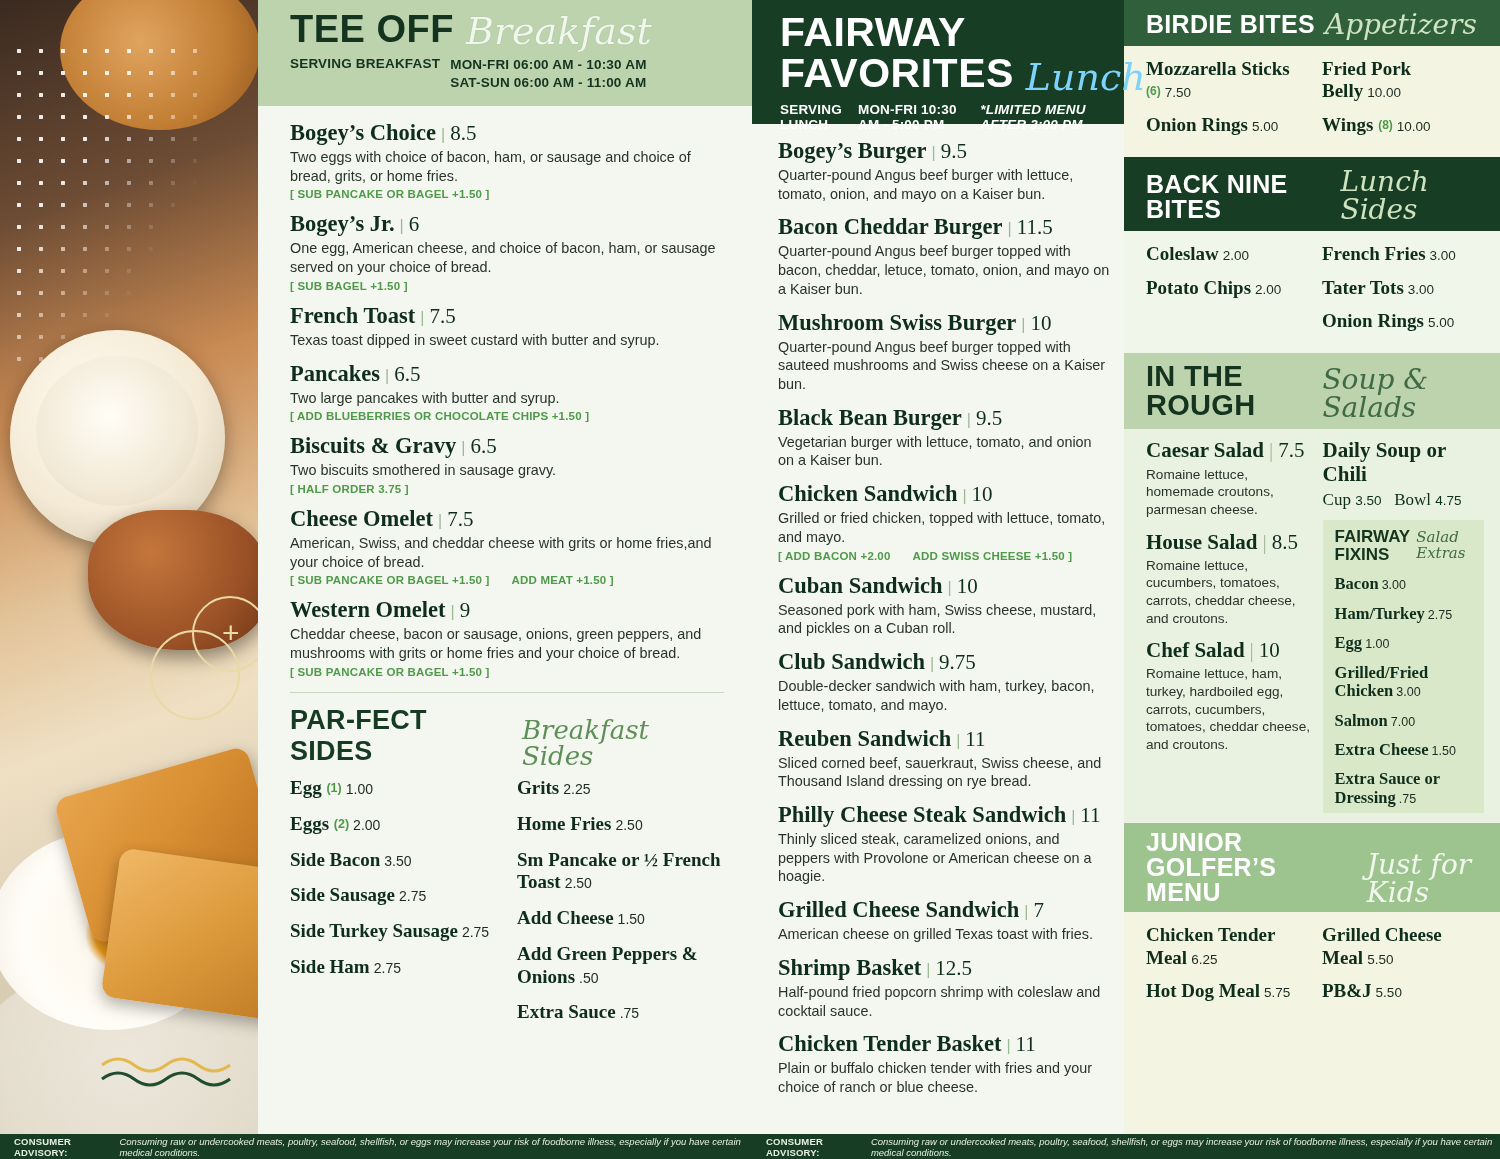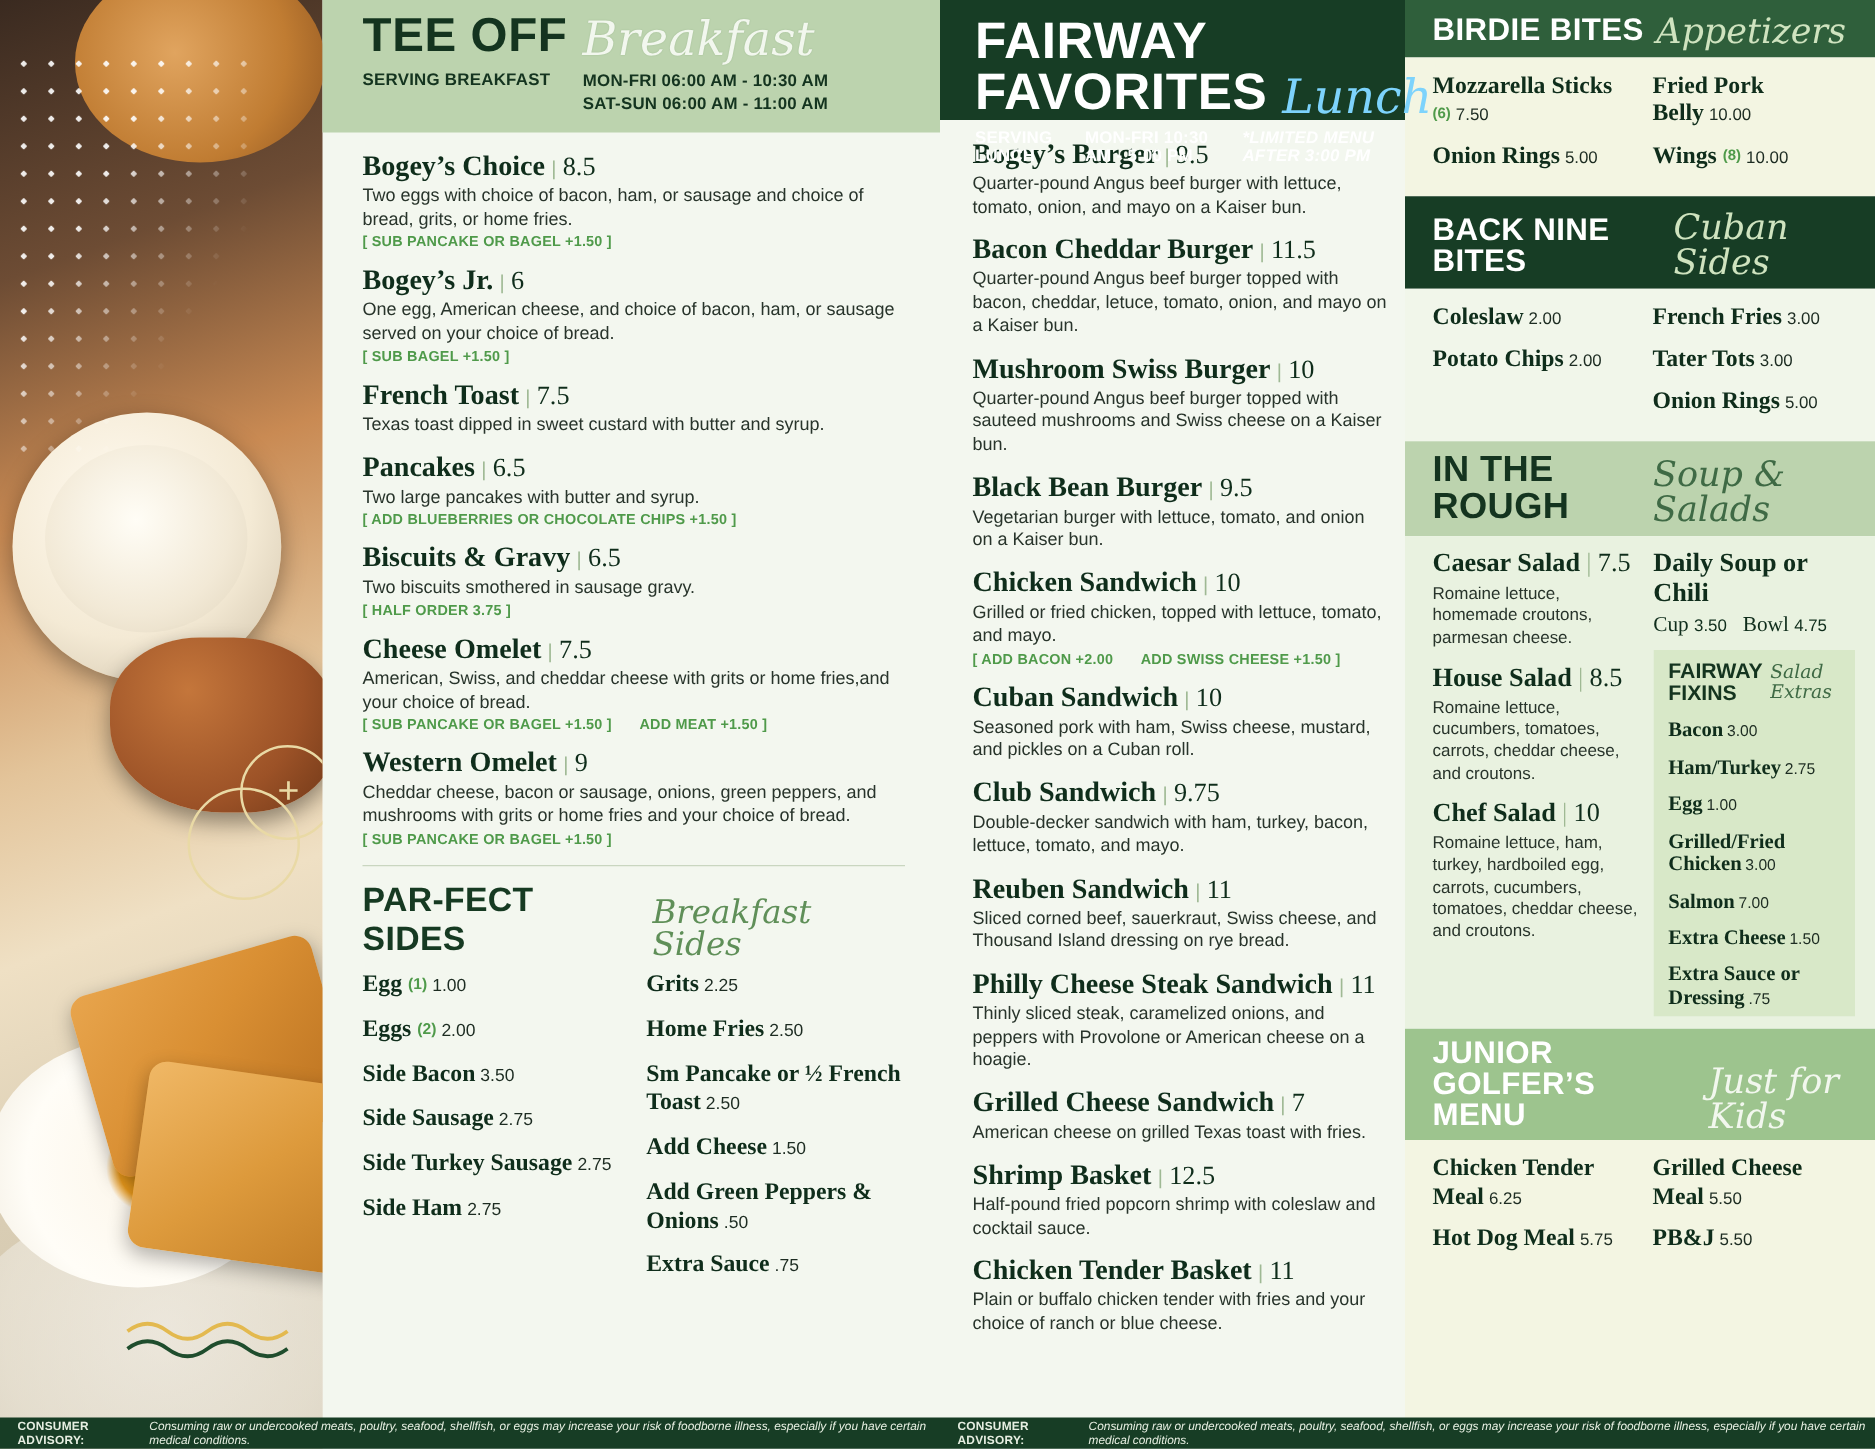--- a/index.html
+++ b/index.html
@@ -70,34 +70,34 @@
 
   
   .breakfast-col{width:494px;flex:0 0 494px;background:#f3f7ef;display:flex;flex-direction:column;}
   .lunch-col{width:372px;flex:0 0 372px;background:#f3f7ef;display:flex;flex-direction:column;}
   .right-col{width:376px;flex:0 0 376px;background:#ffffff;display:flex;flex-direction:column;border-radius:21px;}
 
   .hdr-breakfast{
     height:106px;background:#bcd3ae;color:#14341f;padding:10px 18px 0 32px;box-sizing:border-box;position:relative;
   }
   .hdr-lunch{
-    height:96px;background:#173d25;color:#ffffff;padding:12px 18px 0 28px;box-sizing:border-box;position:relative;
+    height:124px;background:#173d25;color:#ffffff;padding:12px 18px 0 28px;box-sizing:border-box;position:relative;
   }
   .hdr-title{display:flex;align-items:flex-end;gap:12px;}
   .hdr-title .main{
     font-family:"Liberation Sans", sans-serif;font-weight:bold;font-size:38px;letter-spacing:.5px;line-height:1;
   }
   .hdr-lunch .hdr-title .main{font-size:41px;}
   .script{
     font-family:"DejaVu Serif", serif;font-style:italic;font-size:38px;line-height:1;font-weight:normal;
     transform:translateY(2px);
   }
   .hdr-breakfast .script{color:#f2f7ee;text-shadow:0 0 1px #8fae80;}
   .hdr-lunch .script{color:#7dd3fc;}
-  .hdr-sub{display:flex;align-items:flex-start;gap:26px;font-size:13.5px;font-weight:bold;margin-top:8px;letter-spacing:.2px;}
+  .hdr-sub{display:flex;align-items:flex-start;gap:10px;font-size:13.5px;font-weight:bold;margin-top:8px;letter-spacing:.2px;}
   .hdr-sub .times{line-height:1.35;}
   .hdr-lunch .hdr-sub{font-size:13.5px;}
   .hdr-note{font-style:italic;}
 
   
   .col-body{padding:14px 28px 0 32px;box-sizing:border-box;flex:1;}
   .lunch-col .col-body{padding:14px 14px 0 26px;}
   .item{margin-bottom:11px;}
   .item-name{
     font-family:"Liberation Serif", serif;font-weight:bold;font-size:22.5px;color:#0f2d1b;line-height:1.12;
@@ -368,21 +368,21 @@
         </div>
         <div class="c">
           <div class="r-row"><span>Fried Pork Belly</span><span class="p">10.00</span></div>
           <div class="r-row"><span>Wings</span> <span class="qty">(8)</span><span class="p">10.00</span></div>
         </div>
       </div>
     </div>
 
     <div class="panel-hdr hdr-darker">
       <span class="main">BACK NINE BITES</span>
-      <span class="script">Cuban Sides</span>
+      <span class="script">Lunch Sides</span>
     </div>
     <div class="panel-body body-pale">
       <div class="two-col">
         <div class="c">
           <div class="r-row"><span>Coleslaw</span><span class="p">2.00</span></div>
           <div class="r-row"><span>Potato Chips</span><span class="p">2.00</span></div>
         </div>
         <div class="c">
           <div class="r-row"><span>French Fries</span><span class="p">3.00</span></div>
           <div class="r-row"><span>Tater Tots</span><span class="p">3.00</span></div>

